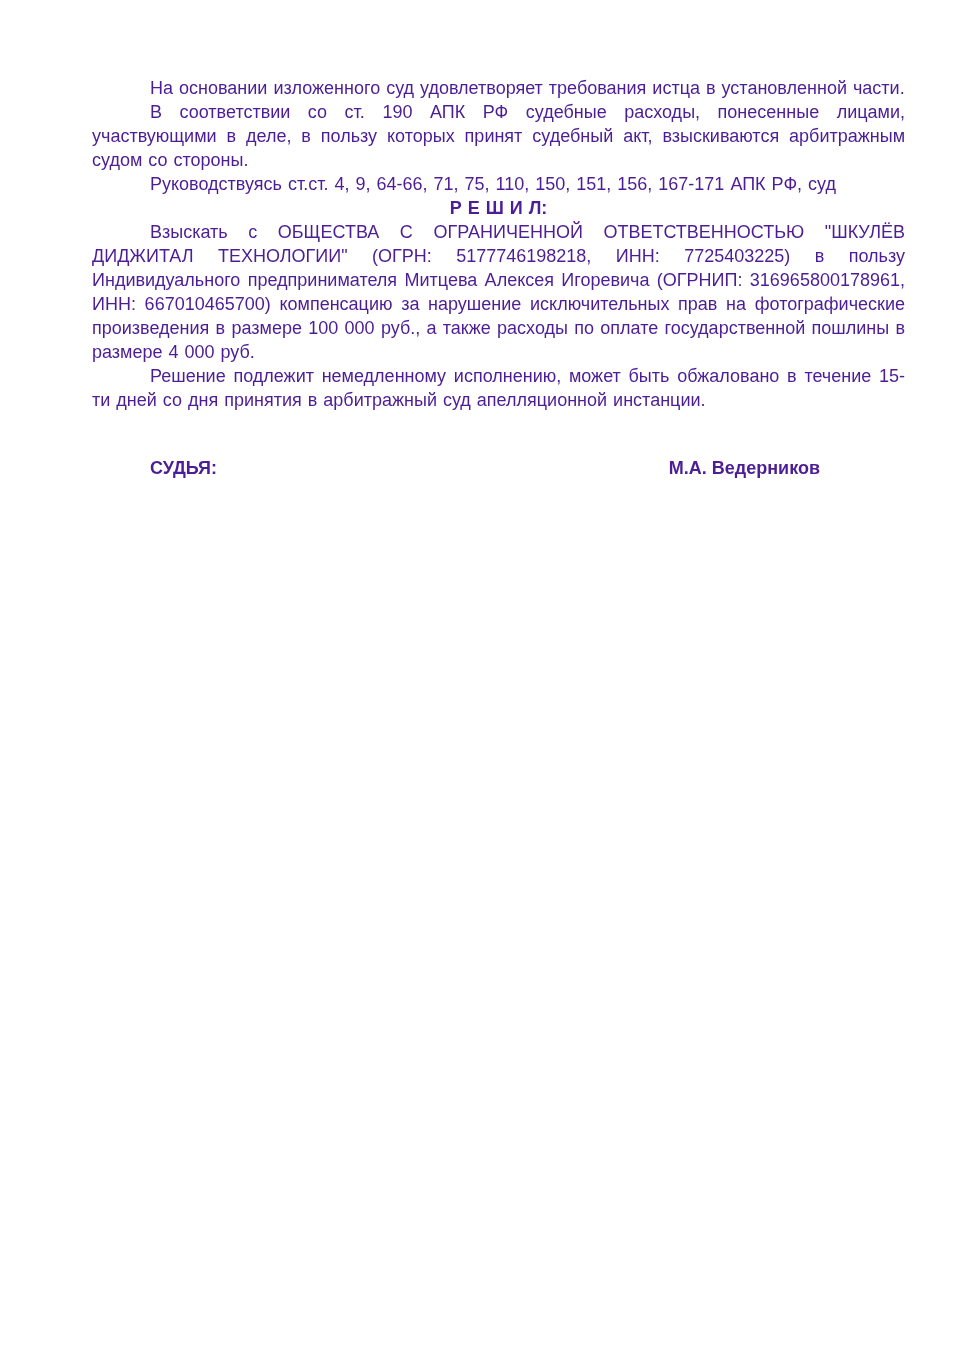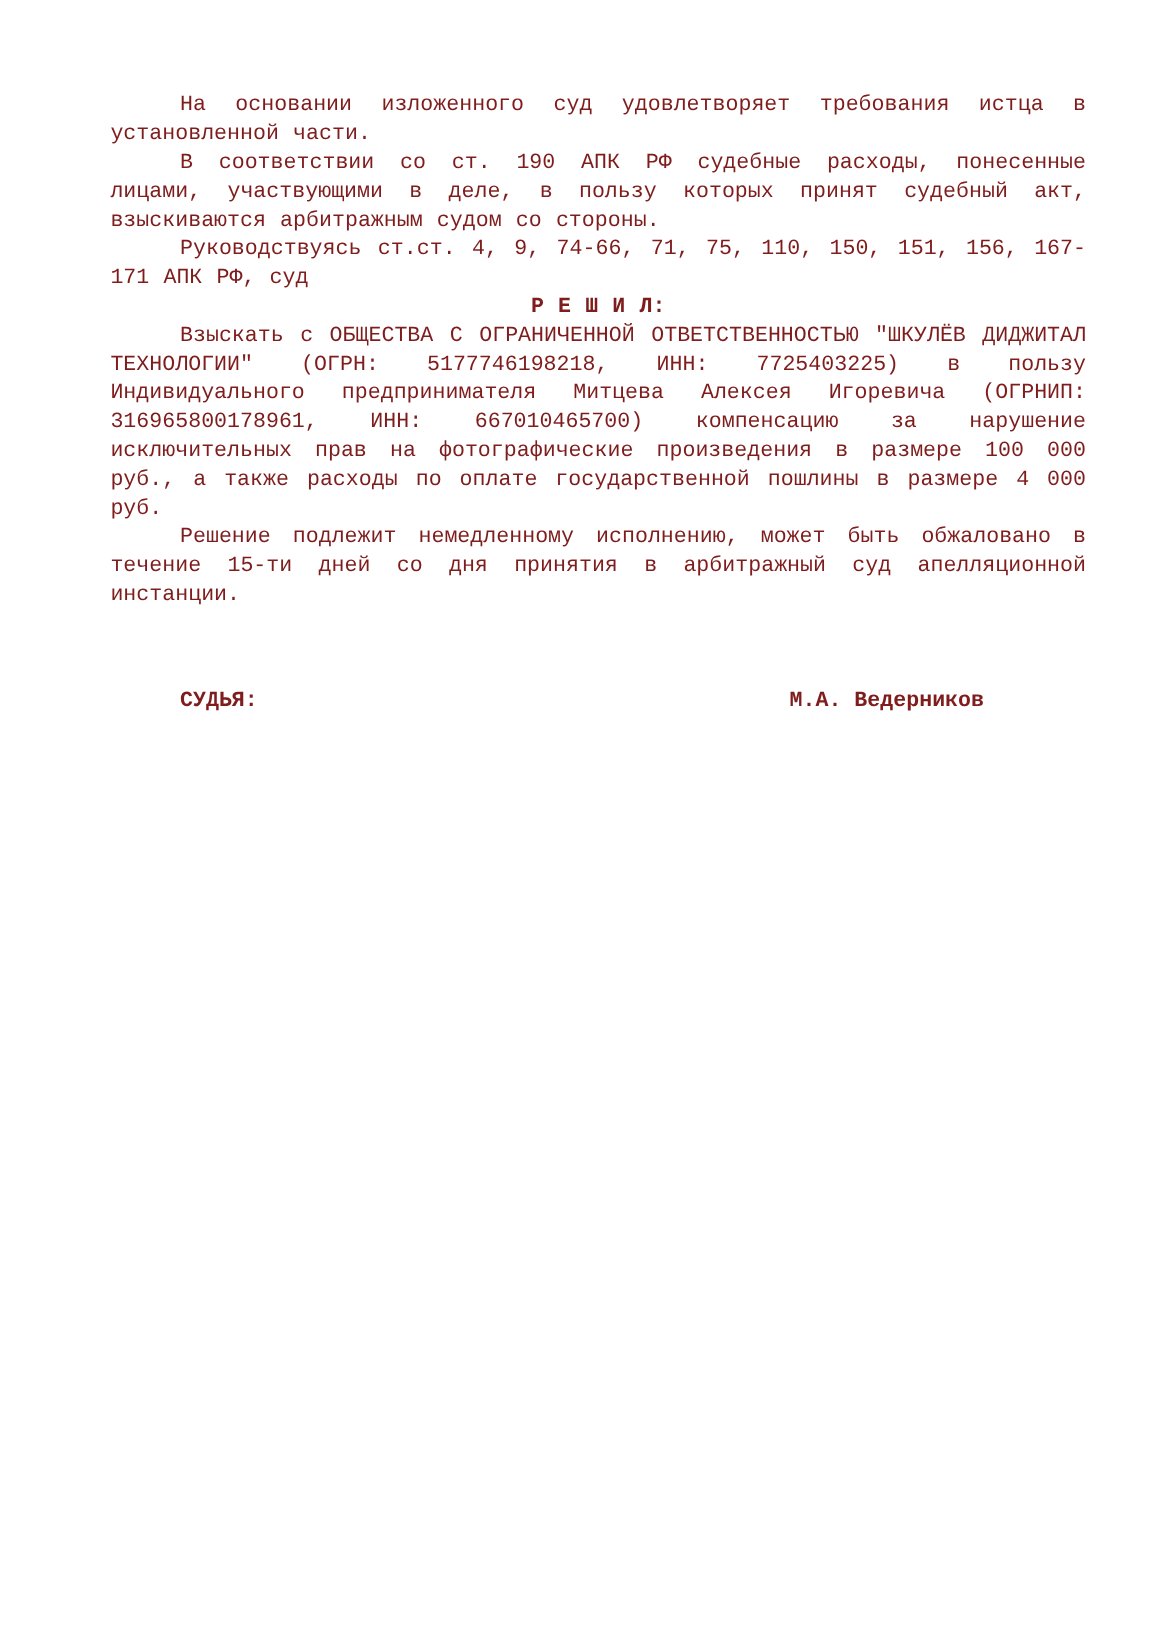--- a/index.html
+++ b/index.html
@@ -5,22 +5,22 @@
   html, body {
     margin: 0;
     padding: 0;
     background: #ffffff;
   }
   .page {
     position: relative;
     width: 969px;
     height: 1372px;
     background: #ffffff;
-    font-family: Liberation Mono, monospace;
-    color: #7f1d1d;
+    font-family: Liberation Sans, sans-serif;
+    color: #4c1d95;
     overflow: hidden;
   }
   .content {
     position: absolute;
     top: 76px;
     left: 92px;
     width: 813px;
   }
   .para {
     font-size: 18px;
@@ -32,21 +32,21 @@
   }
   .heading {
     font-size: 18px;
     line-height: 24px;
     font-weight: bold;
     text-align: center;
     text-indent: 0;
     margin: 0 0 0 0;
   }
   .signature-row {
-    margin-top: 64px;
+    margin-top: 44px;
     display: flex;
     justify-content: space-between;
     align-items: baseline;
     font-size: 18px;
     line-height: 24px;
     font-weight: bold;
   }
   .signature-row .judge-label {
     margin-left: 58px;
   }
@@ -57,21 +57,21 @@
 </head>
 <body>
 
 <div class="page">
   <div class="content">
 
     <p class="para">На основании изложенного суд удовлетворяет требования истца в установленной части.</p>
 
     <p class="para">В соответствии со ст. 190 АПК РФ судебные расходы, понесенные лицами, участвующими в деле, в пользу которых принят судебный акт, взыскиваются арбитражным судом со стороны.</p>
 
-    <p class="para">Руководствуясь ст.ст. 4, 9, 74-66, 71, 75, 110, 150, 151, 156, 167-171 АПК РФ, суд</p>
+    <p class="para">Руководствуясь ст.ст. 4, 9, 64-66, 71, 75, 110, 150, 151, 156, 167-171 АПК РФ, суд</p>
 
     <p class="para heading">Р Е Ш И Л:</p>
 
 
     <p class="para">Взыскать с ОБЩЕСТВА С ОГРАНИЧЕННОЙ ОТВЕТСТВЕННОСТЬЮ "ШКУЛЁВ ДИДЖИТАЛ ТЕХНОЛОГИИ" (ОГРН: 5177746198218, ИНН: 7725403225) в пользу Индивидуального предпринимателя Митцева Алексея Игоревича (ОГРНИП: 316965800178961, ИНН: 667010465700) компенсацию за нарушение исключительных прав на фотографические произведения в размере 100 000 руб., а также расходы по оплате государственной пошлины в размере 4 000 руб.</p>
 
     <p class="para">Решение подлежит немедленному исполнению, может быть обжаловано в течение 15-ти дней со дня принятия в арбитражный суд апелляционной инстанции.</p>
 
     <div class="signature-row">
       <span class="judge-label">СУДЬЯ:</span>

